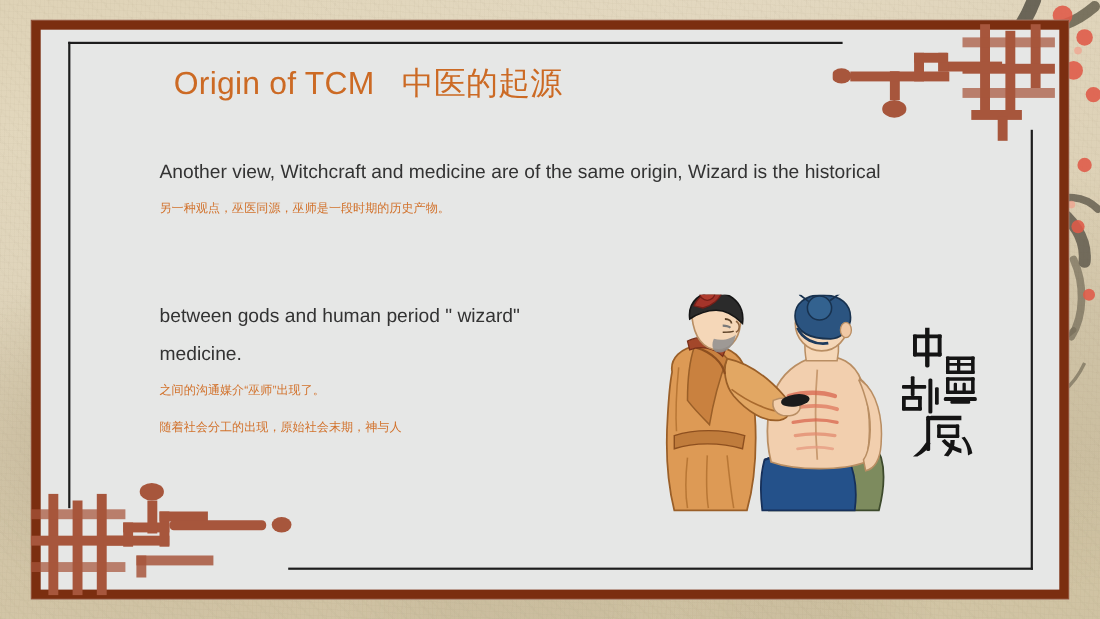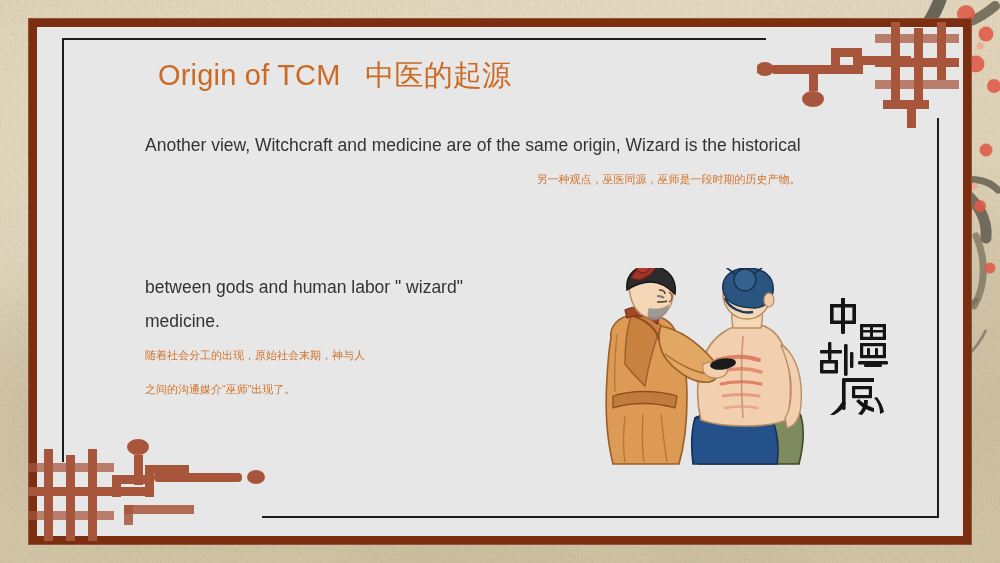--- a/index.html
+++ b/index.html
@@ -59,21 +59,21 @@
     font-size:29px;color:#cc6a24;letter-spacing:.2px;white-space:pre;
   }
   
   .para{position:absolute;}
   .en-line{
     font-size:17.5px;color:#333333;line-height:34px;white-space:pre;
   }
   .cn-line{
     font-size:11px;color:#d2722c;line-height:34px;white-space:pre;
   }
-  .p1{left:145px;top:128px;text-align:right;}
+  .p1{left:145px;top:139px;}
   .p2{left:145px;top:270px;}
   
   .illus{position:absolute;left:595px;top:268px;width:310px;height:200px;}
   .calli{position:absolute;left:812px;top:298px;width:84px;height:118px;}
   
   .lattice{position:absolute;}
   .lat-tr{right:28px;top:18px;width:215px;height:120px;}
   .lat-bl{left:28px;bottom:18px;width:250px;height:110px;}
 </style>
 </head>
@@ -136,24 +136,24 @@
   <div class="rule rule-bottom"></div>
 
   <div class="title">Origin of TCM   中医的起源</div>
 
   <div class="para p1">
     <div class="en-line">Another view, Witchcraft and medicine are of the same origin, Wizard is the historical</div>
     <div class="cn-line">另一种观点，巫医同源，巫师是一段时期的历史产物。</div>
   </div>
 
   <div class="para p2">
-    <div class="en-line">between gods and human labor " wizard"</div>
+    <div class="en-line">between gods and human period " wizard"</div>
     <div class="en-line">medicine.</div>
+    <div class="cn-line">之间的沟通媒介“巫师”出现了。</div>
     <div class="cn-line">随着社会分工的出现，原始社会末期，神与人</div>
-    <div class="cn-line">之间的沟通媒介“巫师”出现了。</div>
   </div>
 
   <svg class="illus" viewBox="0 0 310 200" xmlns="http://www.w3.org/2000/svg">
 
     <g>
 
       <path d="M108 146 C108 132 128 126 150 126 C176 126 200 132 206 148 C210 162 208 180 204 196 L104 196 C104 178 106 160 108 146 Z" fill="#7d8b5e" stroke="#3d4a2c" stroke-width="1.6"></path>
 
       <path d="M100 150 C116 142 150 140 176 148 C184 166 184 182 182 196 L98 196 C96 180 96 164 100 150 Z" fill="#24518a" stroke="#16305a" stroke-width="1.6"></path>
       <path d="M100 150 C118 144 150 142 176 149" fill="none" stroke="#16305a" stroke-width="2"></path>

